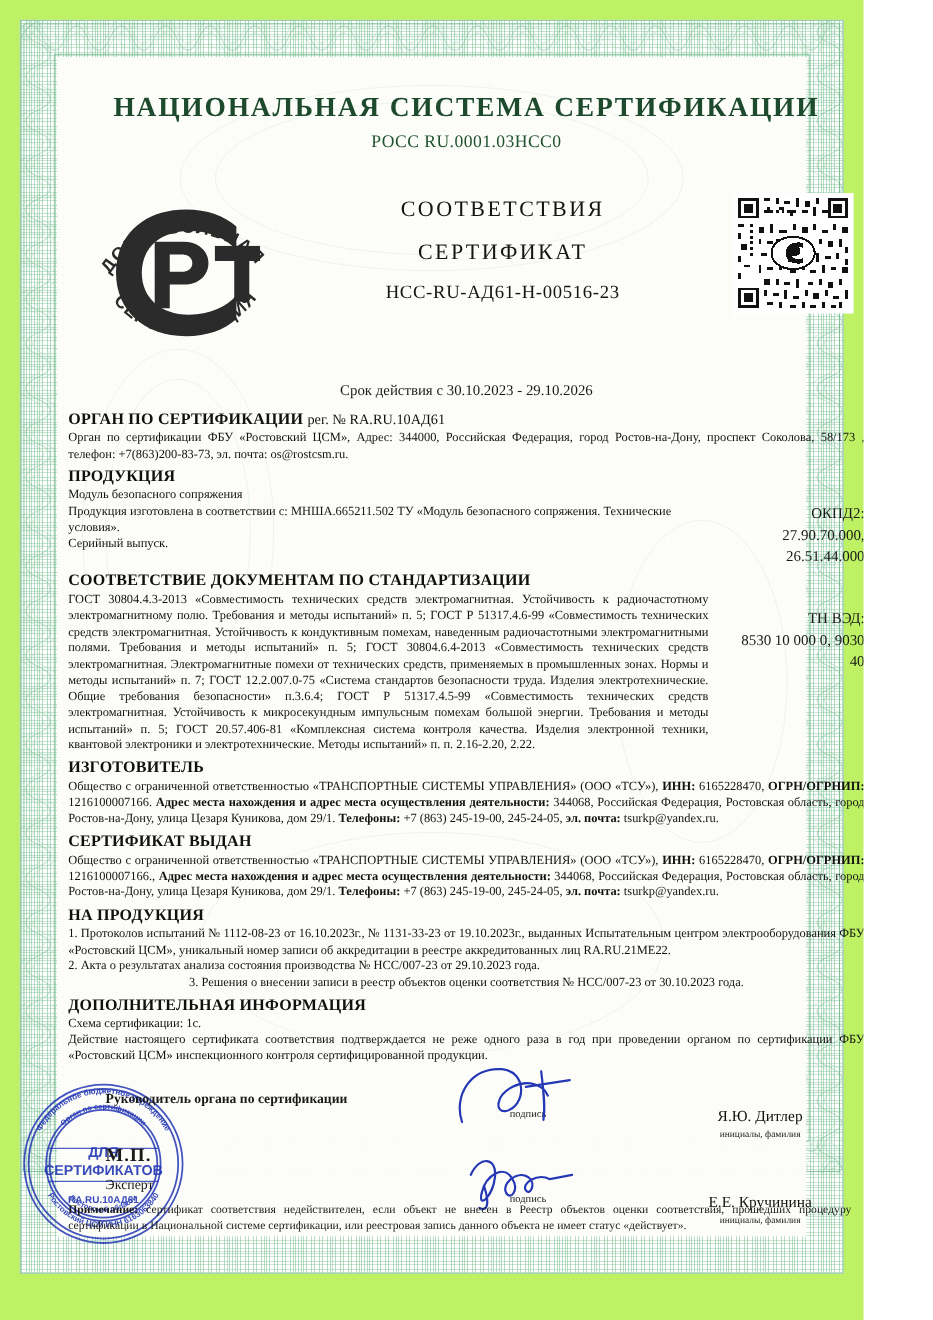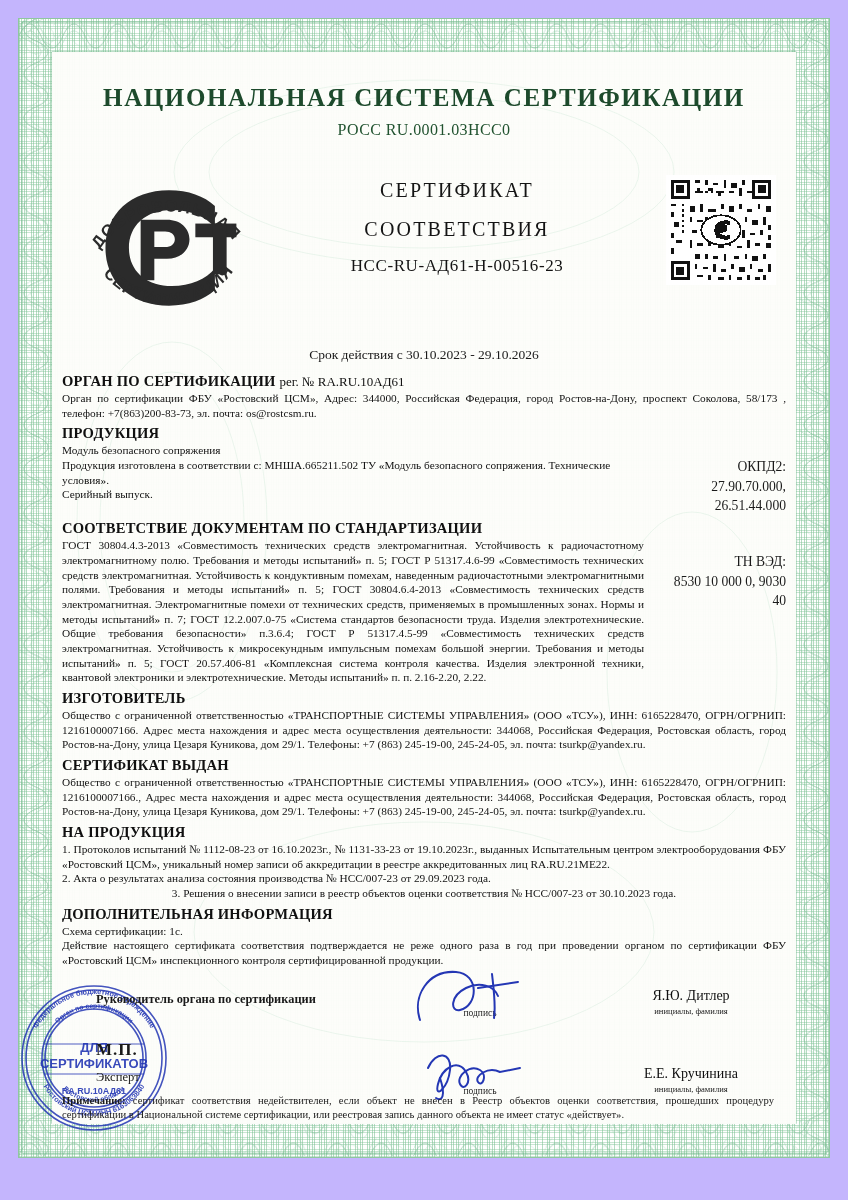--- a/index.html
+++ b/index.html
@@ -7,24 +7,24 @@
     padding: 0;
     background: #ffffff;
   }
   body {
     font-family: "Liberation Serif", "DejaVu Serif", serif;
     color: #1a1a1a;
   }
 
   .page {
     position: relative;
-    width: 848px;
+    width: 785px;
     height: 1200px;
     overflow: hidden;
-    background: #c4b5fd;
+    background: #bef264;
   }
 
   
   .border-frame {
     position: absolute;
     left: 18px;
     top: 18px;
     right: 18px;
     bottom: 42px;
     border: 1px solid #8fc6a0;
@@ -153,21 +153,21 @@
     letter-spacing: 0;
   }
 
   .body-text {
     font-size: 11.3px;
     line-height: 1.30;
     text-align: justify;
     color: #121212;
   }
   .body-text.jst { text-align: justify; }
-  .b { font-weight: 400; }
+  .b { font-weight: 700; }
 
   .two-col {
     display: flex;
     align-items: flex-start;
     gap: 14px;
   }
   .two-col .left { flex: 1 1 auto; min-width: 0; }
   .two-col .right {
     flex: 0 0 128px;
     text-align: right;
@@ -206,20 +206,21 @@
   }
   .sig-caption {
     font-size: 9.5px;
     color: #1a1a1a;
     margin-top: 24px;
   }
   .sig-name {
     flex: 1 1 auto;
     text-align: center;
     padding-top: 4px;
+    margin-top: 20px;
   }
   .sig-name .nm {
     font-size: 14px;
     color: #101010;
   }
   .sig-name .cap {
     font-size: 8.6px;
     margin-top: 2px;
     color: #1a1a1a;
   }
@@ -329,22 +330,22 @@
         </g>
         <text font-family="Liberation Sans, sans-serif" font-size="17" font-weight="700" fill="#2b2b2b" letter-spacing="1">
           <textPath href="#arcTop" startOffset="50%" text-anchor="middle">ДОБРОВОЛЬНАЯ</textPath>
         </text>
         <text font-family="Liberation Sans, sans-serif" font-size="17" font-weight="700" fill="#2b2b2b" letter-spacing="1">
           <textPath href="#arcBot" startOffset="50%" text-anchor="middle">СЕРТИФИКАЦИЯ</textPath>
         </text>
       </svg>
 
       <div class="cert-title-block">
+        <div class="cert-word">СООТВЕТСТВИЯ</div>
         <div class="cert-word">СЕРТИФИКАТ</div>
-        <div class="cert-word">СООТВЕТСТВИЯ</div>
         <div class="cert-number">НСС-RU-АД61-Н-00516-23</div>
       </div>
 
       <svg class="qr-box" viewBox="0 0 42 42" shape-rendering="crispEdges">
         <rect width="42" height="42" fill="#ffffff"></rect>
         <g fill="#111111">
 
           <path d="M2,2h7v7h-7z M3,3v5h5v-5z M4,4h3v3h-3z"></path>
           <path d="M33,2h7v7h-7z M34,3v5h5v-5z M35,4h3v3h-3z"></path>
           <path d="M2,33h7v7h-7z M3,34v5h5v-5z M4,35h3v3h-3z"></path>
@@ -492,21 +493,21 @@
       <span>Общество с ограниченной ответственностью «ТРАНСПОРТНЫЕ СИСТЕМЫ УПРАВЛЕНИЯ» (ООО «ТСУ»), </span><span class="b">ИНН:</span><span> 6165228470, </span><span class="b">ОГРН/ОГРНИП:</span><span> 1216100007166. </span><span class="b">Адрес места нахождения и адрес места осуществления деятельности:</span><span> 344068, Российская Федерация, Ростовская область, город Ростов-на-Дону, улица Цезаря Куникова, дом 29/1. </span><span class="b">Телефоны:</span><span> +7 (863) 245-19-00, 245-24-05, </span><span class="b">эл. почта:</span><span> tsurkp@yandex.ru.</span>
     </div>
 
     <div class="sec-head">СЕРТИФИКАТ ВЫДАН</div>
     <div class="body-text jst">
       <span>Общество с ограниченной ответственностью «ТРАНСПОРТНЫЕ СИСТЕМЫ УПРАВЛЕНИЯ» (ООО «ТСУ»), </span><span class="b">ИНН:</span><span> 6165228470, </span><span class="b">ОГРН/ОГРНИП:</span><span> 1216100007166., </span><span class="b">Адрес места нахождения и адрес места осуществления деятельности:</span><span> 344068, Российская Федерация, Ростовская область, город Ростов-на-Дону, улица Цезаря Куникова, дом 29/1. </span><span class="b">Телефоны:</span><span> +7 (863) 245-19-00, 245-24-05, </span><span class="b">эл. почта:</span><span> tsurkp@yandex.ru.</span>
     </div>
 
     <div class="sec-head">НА ПРОДУКЦИЯ</div>
     <div class="body-text jst">1. Протоколов испытаний № 1112-08-23 от 16.10.2023г., № 1131-33-23 от 19.10.2023г., выданных Испытательным центром электрооборудования ФБУ «Ростовский ЦСМ», уникальный номер записи об аккредитации в реестре аккредитованных лиц RA.RU.21МЕ22.</div>
-    <div class="body-text" style="text-align:left">2. Акта о результатах анализа состояния производства № НСС/007-23 от 29.09.2023 года.</div>
+    <div class="body-text" style="text-align:left">2. Акта о результатах анализа состояния производства № НСС/007-23 от 29.10.2023 года.</div>
     <div class="body-text" style="text-align:center">3. Решения о внесении записи в реестр объектов оценки соответствия № НСС/007-23 от 30.10.2023 года.</div>
 
     <div class="sec-head">ДОПОЛНИТЕЛЬНАЯ ИНФОРМАЦИЯ</div>
     <div class="body-text" style="text-align:left">Схема сертификации: 1с.</div>
     <div class="body-text jst">Действие настоящего сертификата соответствия подтверждается не реже одного раза в год при проведении органом по сертификации ФБУ «Ростовский ЦСМ» инспекционного контроля сертифицированной продукции.</div>
 
     <div class="sig-area">
 
       <svg class="stamp" viewBox="0 0 160 160">
         <defs>

